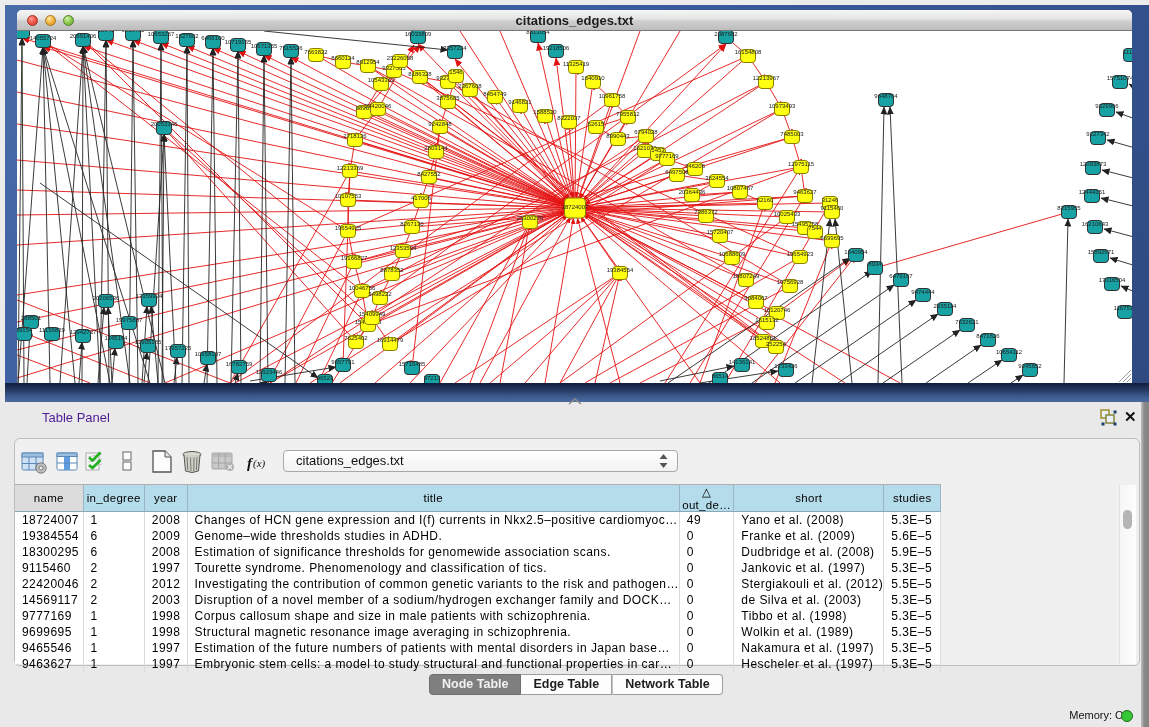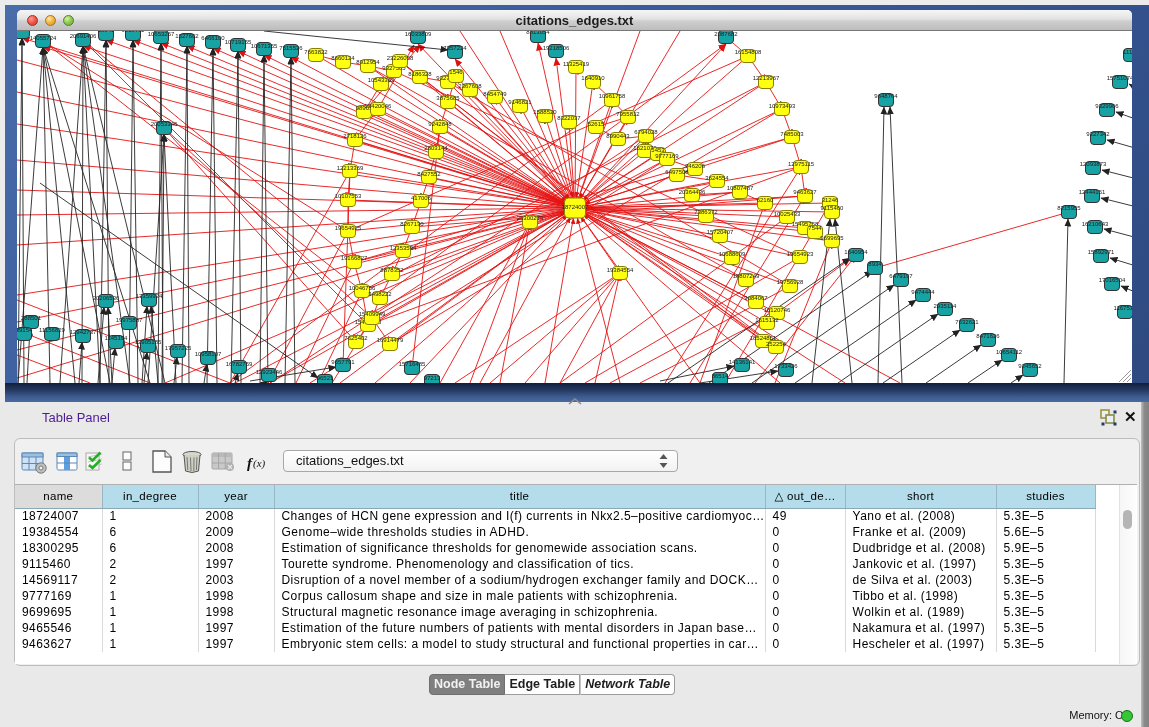--- a/index.html
+++ b/index.html
@@ -23,31 +23,31 @@
   background:#e9e9e9; }
 .tptitle { position:absolute; left:22px; top:410px; font-size:13px; color:#4c1d95;margin-left:20px; }
 .floaticon { position:absolute; left:1100px; top:409px; width:18px; height:18px; }
 .xicon { position:absolute; left:1124px; top:408px; width:16px; height:18px;
   font-size:15px; font-weight:bold; color:#111; }
 .inner { position:absolute; left:14px; top:438px; width:1126px; height:228px;
   background:#f0f0f0; border:1px solid #bdbdbd; border-radius:6px; }
 .combo { position:absolute; left:283px; top:450px; width:395px; height:22px;
   background:linear-gradient(#ffffff,#f2f2f2); border:1px solid #a8a8a8; border-radius:4px;
   font-size:13px; color:#111; line-height:20px; padding-left:12px; }
-.tablewrap { position:absolute; left:15px; top:484px; width:1122px; height:180px;
+.tablewrap { position:absolute; left:15px; top:484px; width:926px; height:180px;
   background:#fff; border-top:1px solid #b0b0b0; }
 table.grid { border-collapse:collapse; table-layout:fixed; font-size:12px; color:#000; }
 table.grid th { font-weight:normal; font-size:11.5px; height:23px; letter-spacing:0.3px;
   border-right:1px solid #9ab6c2; border-bottom:1px solid #8aa8b5; }
 table.grid td { height:16px; padding:0 0 0 7px; border-right:1px solid #d9d9d9;
   white-space:nowrap; overflow:hidden; letter-spacing:0.45px; }
 .tabs { position:absolute; left:429px; top:674px; height:21px; display:flex;
   font-size:12.5px; font-weight:bold; }
 .tab { border:1px solid #9d9d9d; background:#fdfdfd; color:#1d1d1d;
-  padding:0 4px; line-height:19px; }
+  padding:0 12px; line-height:19px; }
 .memory { position:absolute; right:18px; top:709px; font-size:11px; color:#111; }
 .memdot { position:absolute; left:1121px; top:710px; width:12px; height:12px;
   border-radius:50%; background:#35c835; border:1px solid #1d6e1d; }
 .rightstrip { position:absolute; left:1141px; top:402px; width:8px; height:325px;
   background:linear-gradient(to right,#c0c0c0,#8a8a8a 40%,#828282); }
 </style></head><body>
 <div class="blue"></div>
 <div class="shadowband"></div>
 <div class="win">
  <div class="titlebar">
@@ -761,20 +761,29 @@
         <tr>
           <td>9115460</td>
           <td>2</td>
           <td>1997</td>
           <td>Tourette syndrome. Phenomenology and classification of tics.</td>
           <td>0</td>
           <td>Jankovic et al. (1997)</td>
           <td>5.3E–5</td>
         </tr>
         <tr>
+          <td>22420046</td>
+          <td>2</td>
+          <td>2012</td>
+          <td>Investigating the contribution of common genetic variants to the risk and pathogen…</td>
+          <td>0</td>
+          <td>Stergiakouli et al. (2012)</td>
+          <td>5.5E–5</td>
+        </tr>
+        <tr>
           <td>14569117</td>
           <td>2</td>
           <td>2003</td>
           <td>Disruption of a novel member of a sodium/hydrogen exchanger family and DOCK…</td>
           <td>0</td>
           <td>de Silva et al. (2003)</td>
           <td>5.3E–5</td>
         </tr>
         <tr>
           <td>9777169</td>
@@ -814,19 +823,19 @@
         </tr>
       </tbody>
     </table>
     <div style="position:absolute;left:1104px;top:0;width:17px;height:179px;background:linear-gradient(to right,#f6f6f6,#fdfdfd);border-left:1px solid #e2e2e2;">
       <div style="position:absolute;left:3px;top:25px;width:9px;height:19px;border-radius:5px;background:#b5b5b5;"></div>
     </div>
   </div>
 <div class="tabs">
  <div class="tab" style="border-radius:4px 0 0 4px;background:#7f7f7f;color:#f2f2f2;border-color:#6f6f6f;">Node Table</div>
  <div class="tab" style="border-left:none;">Edge Table</div>
- <div class="tab" style="border-left:1px solid #c4c4c4;border-radius:0 4px 4px 0;font-style:italic;">Network Table</div>
+ <div class="tab" style="border-left:1px solid #c4c4c4;border-radius:0 4px 4px 0;">Network Table</div>
 </div>
 <div class="memory">Memory: OK</div>
 <div class="memdot"></div>
 <div class="rightstrip"></div>
 <svg width="16" height="7" style="position:absolute;left:567px;top:398px">
     <path d="M2 6 L8 1 L14 6" fill="none" stroke="#8a8a8a" stroke-width="1.6"></path>
   </svg>
 </body></html>

